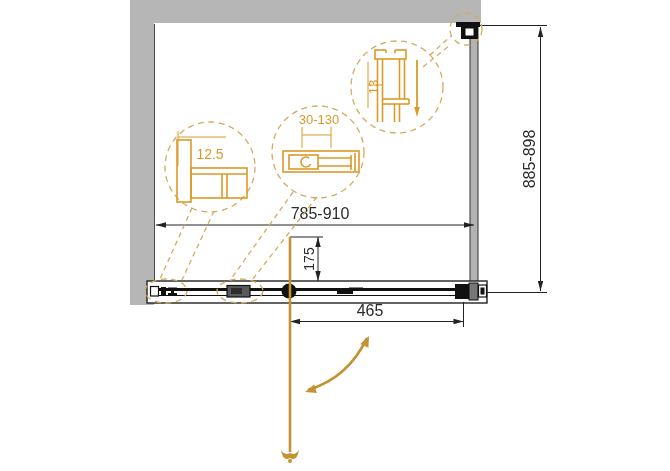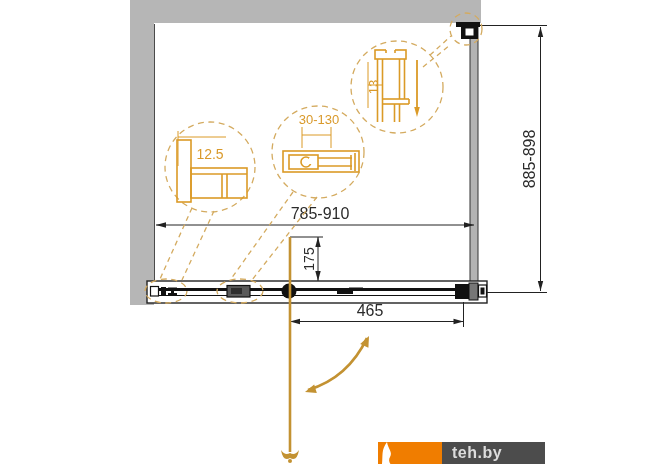--- a/index.html
+++ b/index.html
@@ -171,22 +171,13 @@
     <line x1="394.5" y1="104" x2="394.5" y2="122"></line>
     <line x1="399.5" y1="104" x2="399.5" y2="122"></line>
     <line x1="368" y1="62" x2="368" y2="108" stroke-width="1"></line>
     <line x1="368" y1="85" x2="382" y2="85" stroke-width="1"></line>
     <text class="detail-text" transform="translate(373,87) rotate(-90)" font-size="13" text-anchor="middle" dy="0.35em" stroke="none" fill="#d9992a">13</text>
     <line x1="417" y1="60" x2="417" y2="110" stroke-width="1.8"></line>
     <polygon points="417,117 414.2,107 419.8,107" fill="#db9a26" stroke="none"></polygon>
   </g>
 </svg>
 
-<div class="watermark">
-  <div class="wm-orange" style="background:#f07d00;"></div>
-  <div class="wm-dark" style="background:#4c4c4c;">
-    <span class="wm-label">teh.by</span>
-  </div>
-  <svg class="wm-figure" viewBox="0 0 18 22">
-    <path d="M4,22 C5,14 3,8 9,0 C10,7 15,10 12,15 C10.5,17.5 11,20 12.5,22 Z" fill="#ffffff"></path>
-  </svg>
-</div>
 </div>
 
 </body></html>

